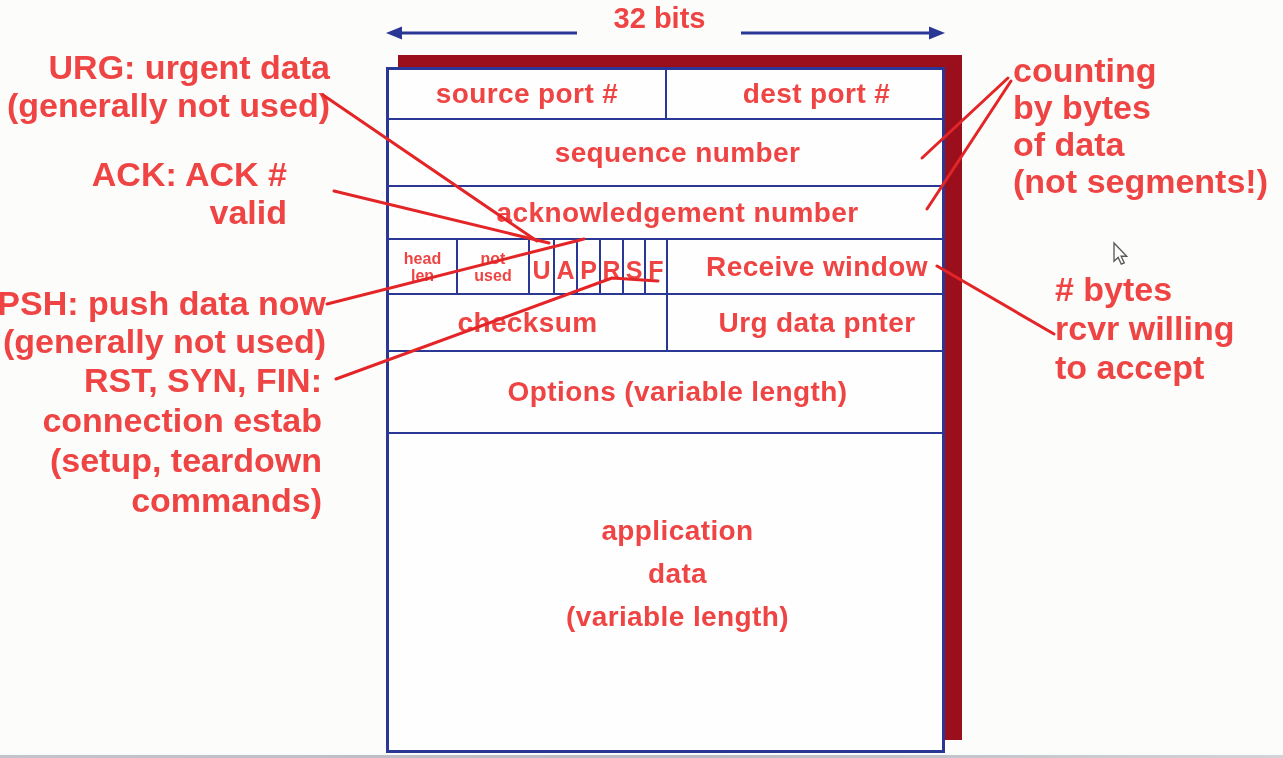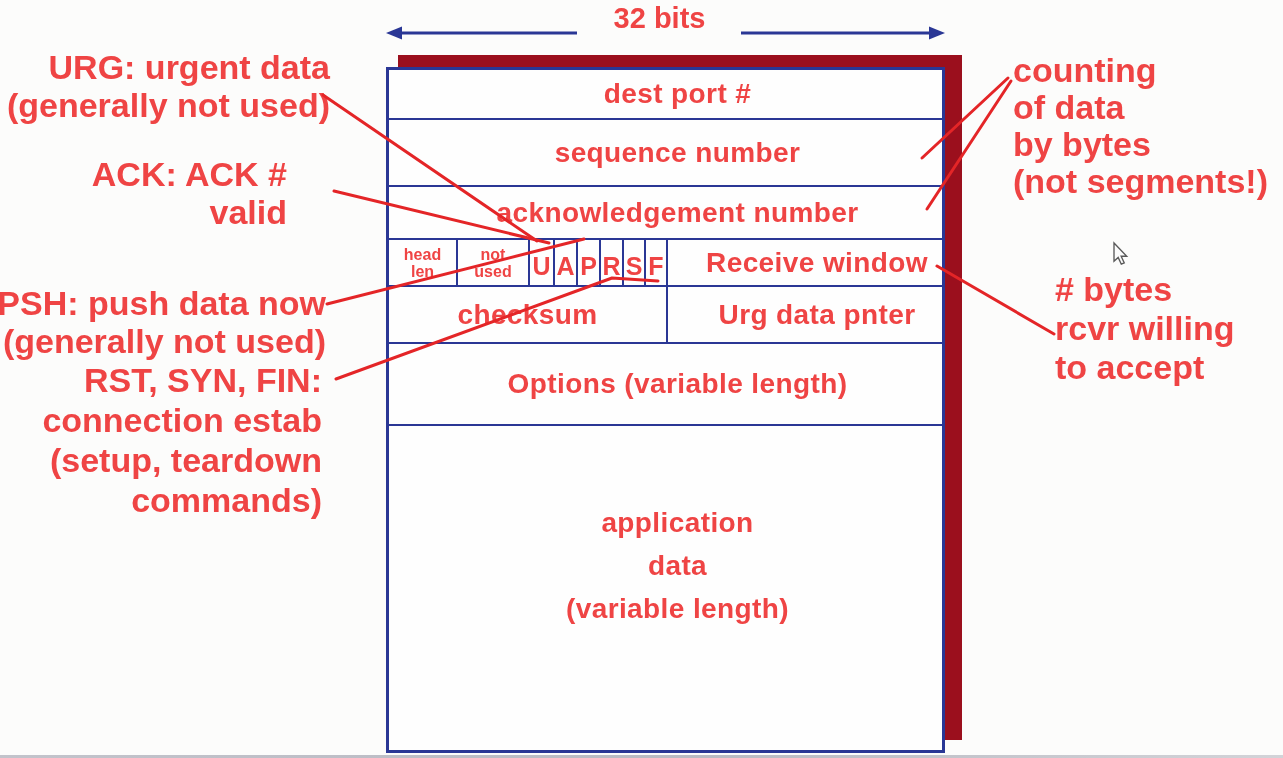--- a/index.html
+++ b/index.html
@@ -7,21 +7,21 @@
           font-family:"Liberation Sans",sans-serif;color:#ef4444;}
 
   
   .shadow{position:absolute;left:398px;top:55px;width:564px;height:685px;background:#9b0f1d;}
 
   
   .box{position:absolute;left:386px;top:67px;width:559px;height:686px;background:#fefefe;
        border:3px solid #2a3795;box-sizing:border-box;display:flex;flex-direction:column;}
   .row{display:flex;border-bottom:2px solid #2a3795;box-sizing:border-box;}
   .row.last{border-bottom:none;}
-  .r1{height:50px}.r2{height:67px}.r3{height:53px}.r4{height:47px}.r5{height:57px}.r6{height:82px}
+  .r1{height:50px}.r2{height:67px}.r3{height:53px}.r4{height:55px}.r5{height:57px}.r6{height:82px}
   .r7{flex:1;border-radius:6px;}
   .cell{display:flex;align-items:center;justify-content:center;box-sizing:border-box;}
   .br{border-right:2px solid #2a3795;}
   .w278{width:278px}.w69{width:69px}.w72{width:72px}
   .w25{width:25px}.w23{width:23px}.w22{width:22px}
   .grow{flex:1;padding-left:24px;}
   .lbl{font-size:28px;font-weight:bold;letter-spacing:.4px;white-space:nowrap;}
   .small{font-size:16px;line-height:17px;font-weight:bold;text-align:center;}
   .flag{font-size:25px;font-weight:bold;padding-top:8px;}
   .appdata{flex-direction:column;justify-content:flex-start;padding-top:75px;line-height:43px;}
@@ -51,20 +51,23 @@
 
 <div class="canvas">
 
   <div class="shadow"></div>
 
   <div class="bits">32 bits</div>
 
   <div class="box">
 
     <div class="row r1">
+      <div class="cell w278 br">
+        <span class="lbl">source port #</span>
+      </div>
       <div class="cell grow">
         <span class="lbl">dest port #</span>
       </div>
     </div>
 
     <div class="row r2">
       <div class="cell grow">
         <span class="lbl">sequence number</span>
       </div>
     </div>
@@ -149,22 +152,22 @@
   </div>
   <div class="ann right-al ann-rst">
     <div>RST, SYN, FIN:</div>
     <div>connection estab</div>
     <div>(setup, teardown</div>
     <div>commands)</div>
   </div>
 
   <div class="ann ann-counting">
     <div>counting</div>
+    <div>by bytes</div>
     <div>of data</div>
-    <div>by bytes</div>
     <div>(not segments!)</div>
   </div>
   <div class="ann ann-bytes">
     <div># bytes</div>
     <div>rcvr willing</div>
     <div>to accept</div>
   </div>
 
   <svg class="overlay" width="1283" height="758" viewBox="0 0 1283 758">
 

